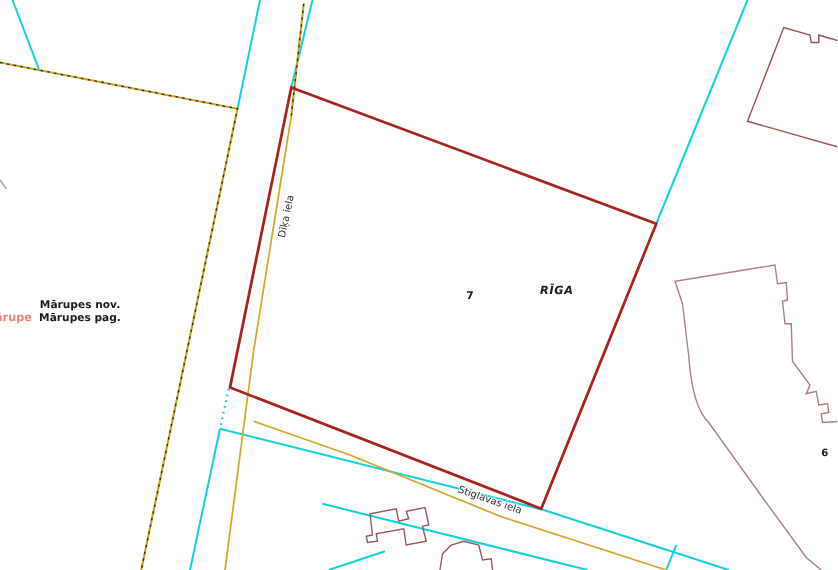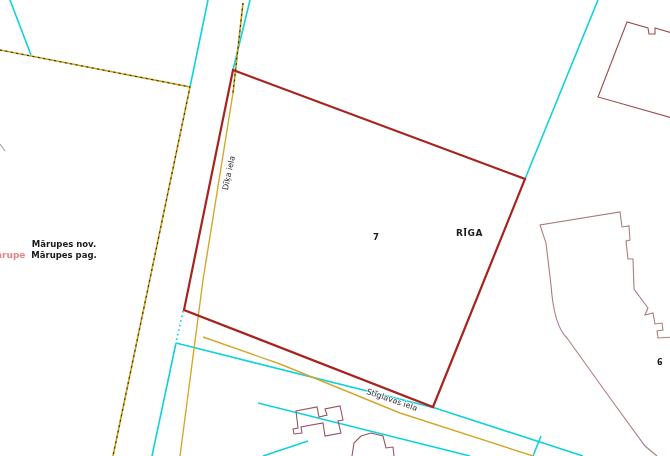--- a/index.html
+++ b/index.html
@@ -22,21 +22,21 @@
   
   .lbl{position:absolute;white-space:nowrap;color:var(--label_text,#1a1a1a);}
   .lbl-muni{
     left:18px;top:239px;width:92px;text-align:center;
     font-size:8.5px;font-weight:bold;line-height:11px;
   }
   .lbl-place{
     left:-4px;top:250px;font-size:9px;font-weight:bold;
     color:var(--place_text,#e78585);
   }
-  .lbl-city{left:456px;top:228px;font-size:9px;font-weight:bold;letter-spacing:.6px;}
+  .lbl-city{left:432px;top:228px;font-size:9px;font-weight:bold;letter-spacing:.6px;font-style:italic;}
   .lbl-parcel7{left:373px;top:232px;font-size:8.5px;font-weight:bold;}
   .lbl-parcel6{left:657px;top:358px;font-size:8px;font-weight:bold;}
   .lbl-street{
     font-size:8px;color:#2b2b2b;
     text-shadow:-1px 0 #fff,1px 0 #fff,0 -1px #fff,0 1px #fff;
   }
   .lbl-street-v{left:229px;top:173px;transform:translate(-50%,-50%) rotate(-78deg);}
   .lbl-street-h{left:392px;top:400px;transform:translate(-50%,-50%) rotate(19deg);}
 </style>
 </head>

